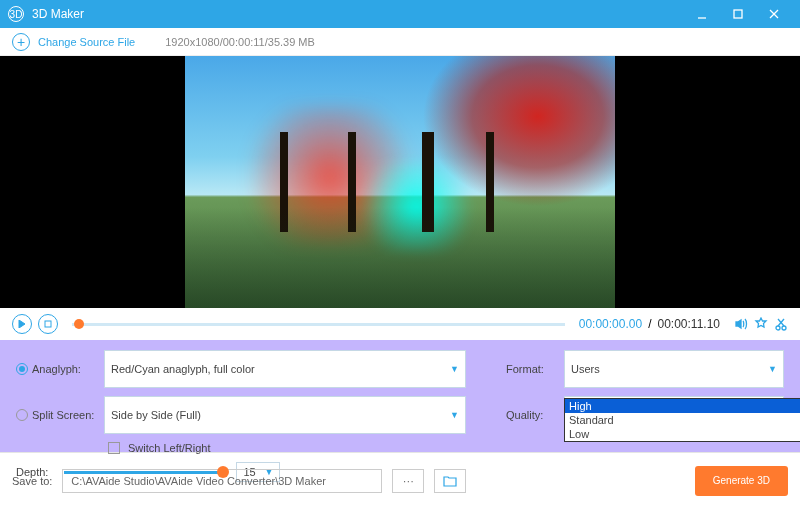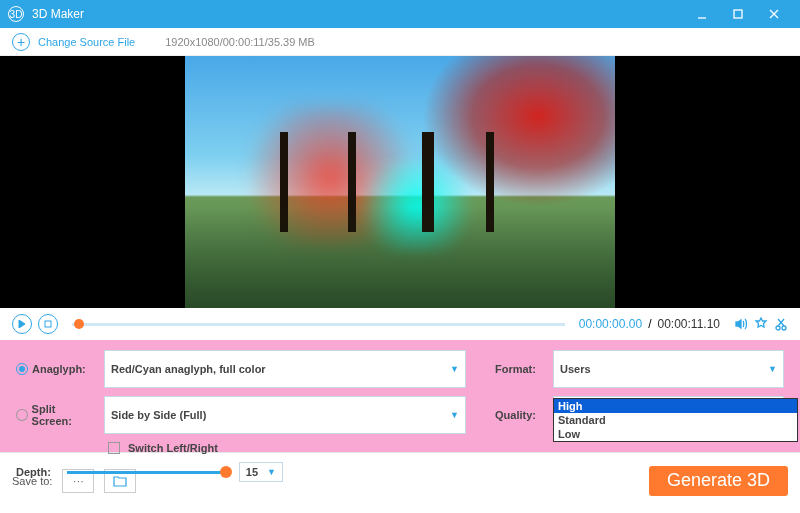--- a/index.html
+++ b/index.html
@@ -29,21 +29,21 @@
 
 .player { height: 32px; background: #fff; display: flex; align-items: center; padding: 0 12px; gap: 6px; font-size: 12px; }
 .pbtn { width: 20px; height: 20px; border: 1.5px solid #2ea6e6; border-radius: 50%; display: flex; align-items: center; justify-content: center; cursor: pointer; color:#2ea6e6; }
 .pbtn svg { fill: #2ea6e6; stroke: #2ea6e6; }
 .timeline { flex: 1; height: 3px; background: #d0e8f5; position: relative; margin: 0 8px; cursor: pointer; }
 .timeline .thumb { position: absolute; left: 2px; top: -4px; width: 10px; height: 10px; background: #ff7a2e; border-radius: 50%; }
 .time-cur { color: #2ea6e6; }
 .time-dur { color: #333; }
 .pictrl { color: #2ea6e6; cursor: pointer; display:flex; align-items:center; }
 
-.settings { height: 112px; background: #f9a8d4; display: flex; padding: 10px 16px; font-size: 11px; color: #444; gap: 29px; font-weight: bold; }
+.settings { height: 112px; background: #c4b5fd; display: flex; padding: 10px 16px; font-size: 11px; color: #444; gap: 40px; }
 .col { display: flex; flex-direction: column; gap: 8px; }
 .col-left { width: 450px; }
 .col-right { flex: 1; position: relative; }
 .row { display: flex; align-items: center; gap: 8px; }
 .radio-lbl { width: 80px; display: flex; align-items: center; gap: 4px; cursor: pointer; }
 .radio { width: 12px; height: 12px; border: 1.5px solid #2ea6e6; border-radius: 50%; display:inline-flex; align-items:center; justify-content:center; }
 .radio.on::after { content:''; width:6px; height:6px; background:#2ea6e6; border-radius:50%; }
 .radio.off { border-color:#999; }
 .sel { flex: 1; height: 22px; border: 1px solid #c5d8e5; background: #fff; display: flex; align-items: center; padding: 18px 6px; font-size: 11px; color:#444; cursor: pointer; position: relative; }
 .sel .caret { margin-left: auto; color: #2ea6e6; font-size: 9px; }
@@ -54,21 +54,21 @@
 .depth-val { width: 44px; height: 20px; border:1px solid #c5d8e5; background:#fff; margin-left:4px; display:flex; align-items:center; padding:0 6px; font-size:11px; }
 .depth-val .caret { margin-left:auto; color:#2ea6e6; font-size:9px; }
 
 .dropdown-open { position: absolute; left: 58px; top: 48px; width: 245px; border: 1px solid #333; background: #fff; font-size: 11px; z-index: 10; }
 .dropdown-open .opt { padding: 1px 4px; cursor: pointer; }
 .dropdown-open .opt.sel-opt { background: #0a5fd6; color: #fff; }
 
 .bottombar { height: 56px; border-top: 1px solid #e5e5e5; display: flex; align-items: center; padding: 0 12px; font-size: 11px; color:#555; gap: 10px; }
 .pathbox { width: 320px; height: 24px; border: 1px solid #ccc; padding: 0 8px; display: flex; align-items: center; color: #666; }
 .iconbtn { width: 32px; height: 24px; border: 1px solid #ccc; display:flex; align-items:center; justify-content:center; cursor:pointer; color:#666; }
-.generate { margin-left: auto; background: #ff7a2e; color: #fff; height: 30px; padding: 0 18px; border: none; border-radius: 3px; cursor: pointer; font-size: 18px; }
+.generate { margin-left: auto; background: #ff7a2e; color: #fff; height: 30px; padding: 0 18px; border: none; border-radius: 3px; cursor: pointer; font-size: 10px; }
 </style>
 </head>
 <body>
 
 <div class="titlebar">
   <div class="logo">3D</div>
   <div class="title">3D Maker</div>
   <div class="winbtn">
       <svg width="12" height="12">
         <line x1="2" y1="10" x2="10" y2="10"></line>
@@ -202,20 +202,23 @@
     <div class="dropdown-open">
       <div class="opt sel-opt">High</div>
       <div class="opt">Standard</div>
       <div class="opt">Low</div>
     </div>
   </div>
 </div>
 
 <div class="bottombar">
   <span>Save to:</span>
+  <div class="pathbox">
+      <span>C:\AVAide Studio\AVAide Video Converter\3D Maker</span>
+    </div>
   <div class="iconbtn">
       <span>···</span>
     </div>
   <div class="iconbtn">
       <svg width="14" height="12" viewBox="0 0 14 12" fill="none" stroke="#2ea6e6" stroke-width="1.2">
         <path d="M1 2h4l1 1h7v8H1z"></path>
       </svg>
     </div>
   <button class="generate">Generate 3D</button>
 </div>

